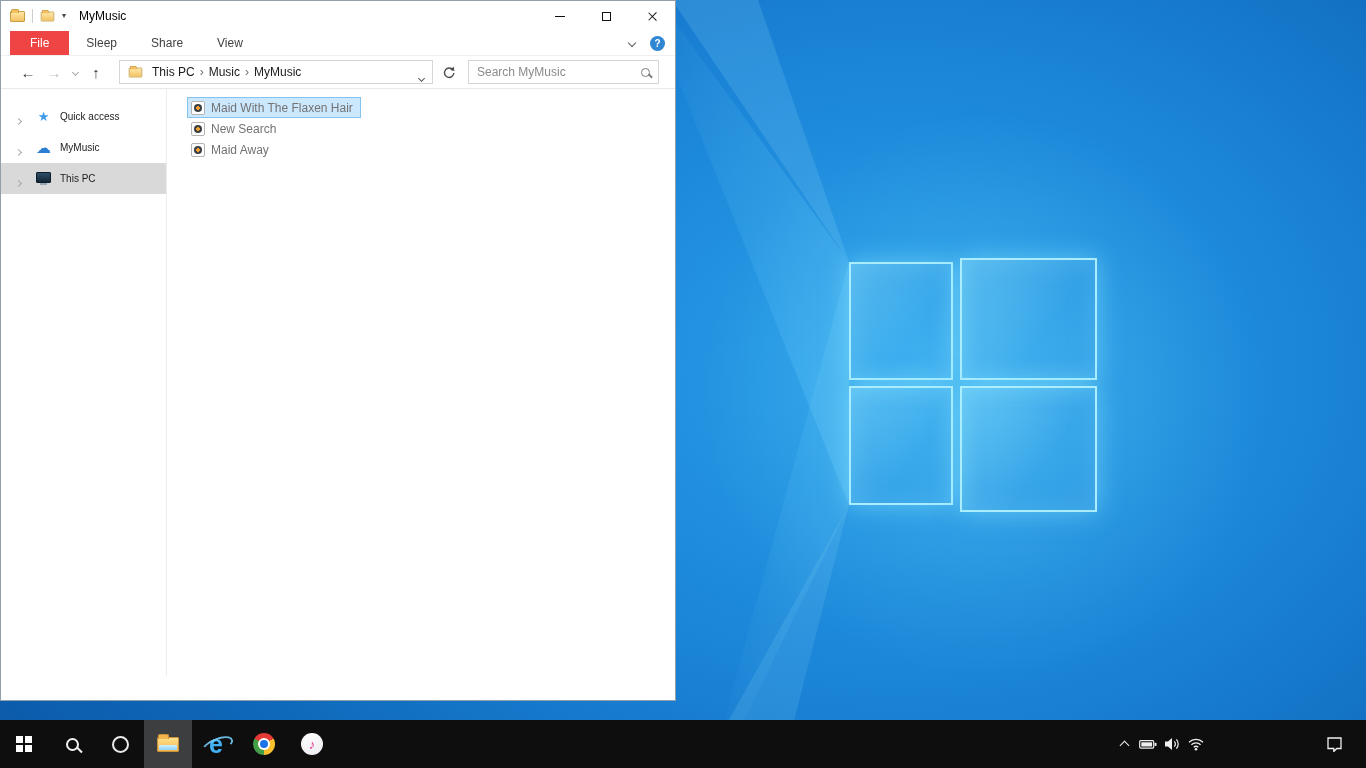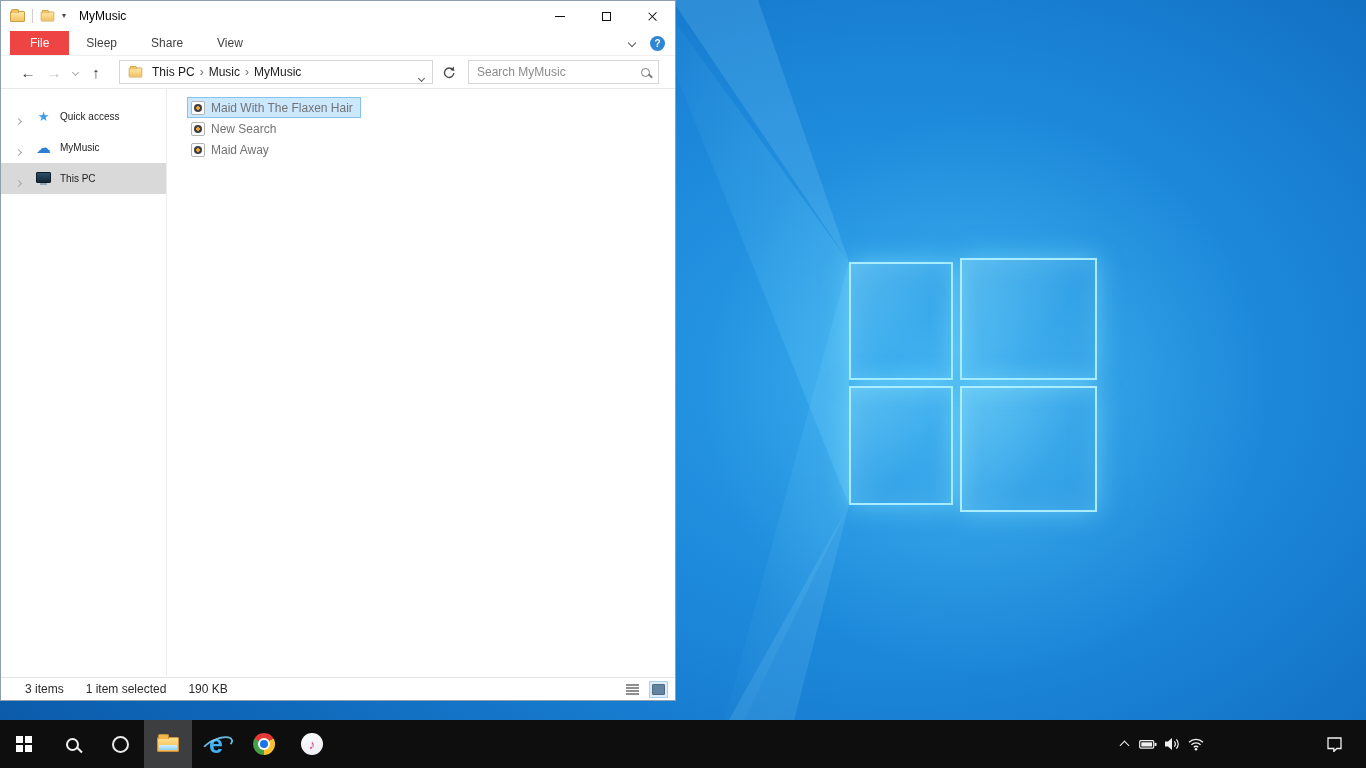--- a/index.html
+++ b/index.html
@@ -266,38 +266,20 @@
         <span class="audio-i"></span>
         <span class="file-label">New Search</span>
       </div>
       <div class="file-row">
         <span class="audio-i"></span>
         <span class="file-label">Maid Away</span>
       </div>
     </div>
   </div>
 
-  <div class="statusbar">
-    <span>3 items</span>
-    <span>1 item selected</span>
-    <span>190 KB</span>
-    <div class="views">
-      <div class="view-btn">
-        <span class="v-details">
-            <i></i>
-            <i></i>
-            <i></i>
-            <i></i>
-          </span>
-      </div>
-      <div class="view-btn active">
-        <span class="v-thumb"></span>
-      </div>
-    </div>
-  </div>
 </div>
 
 <div class="taskbar">
   <div class="tb-btn">
     <span class="win-logo">
         <i></i>
         <i></i>
         <i></i>
         <i></i>
       </span>

